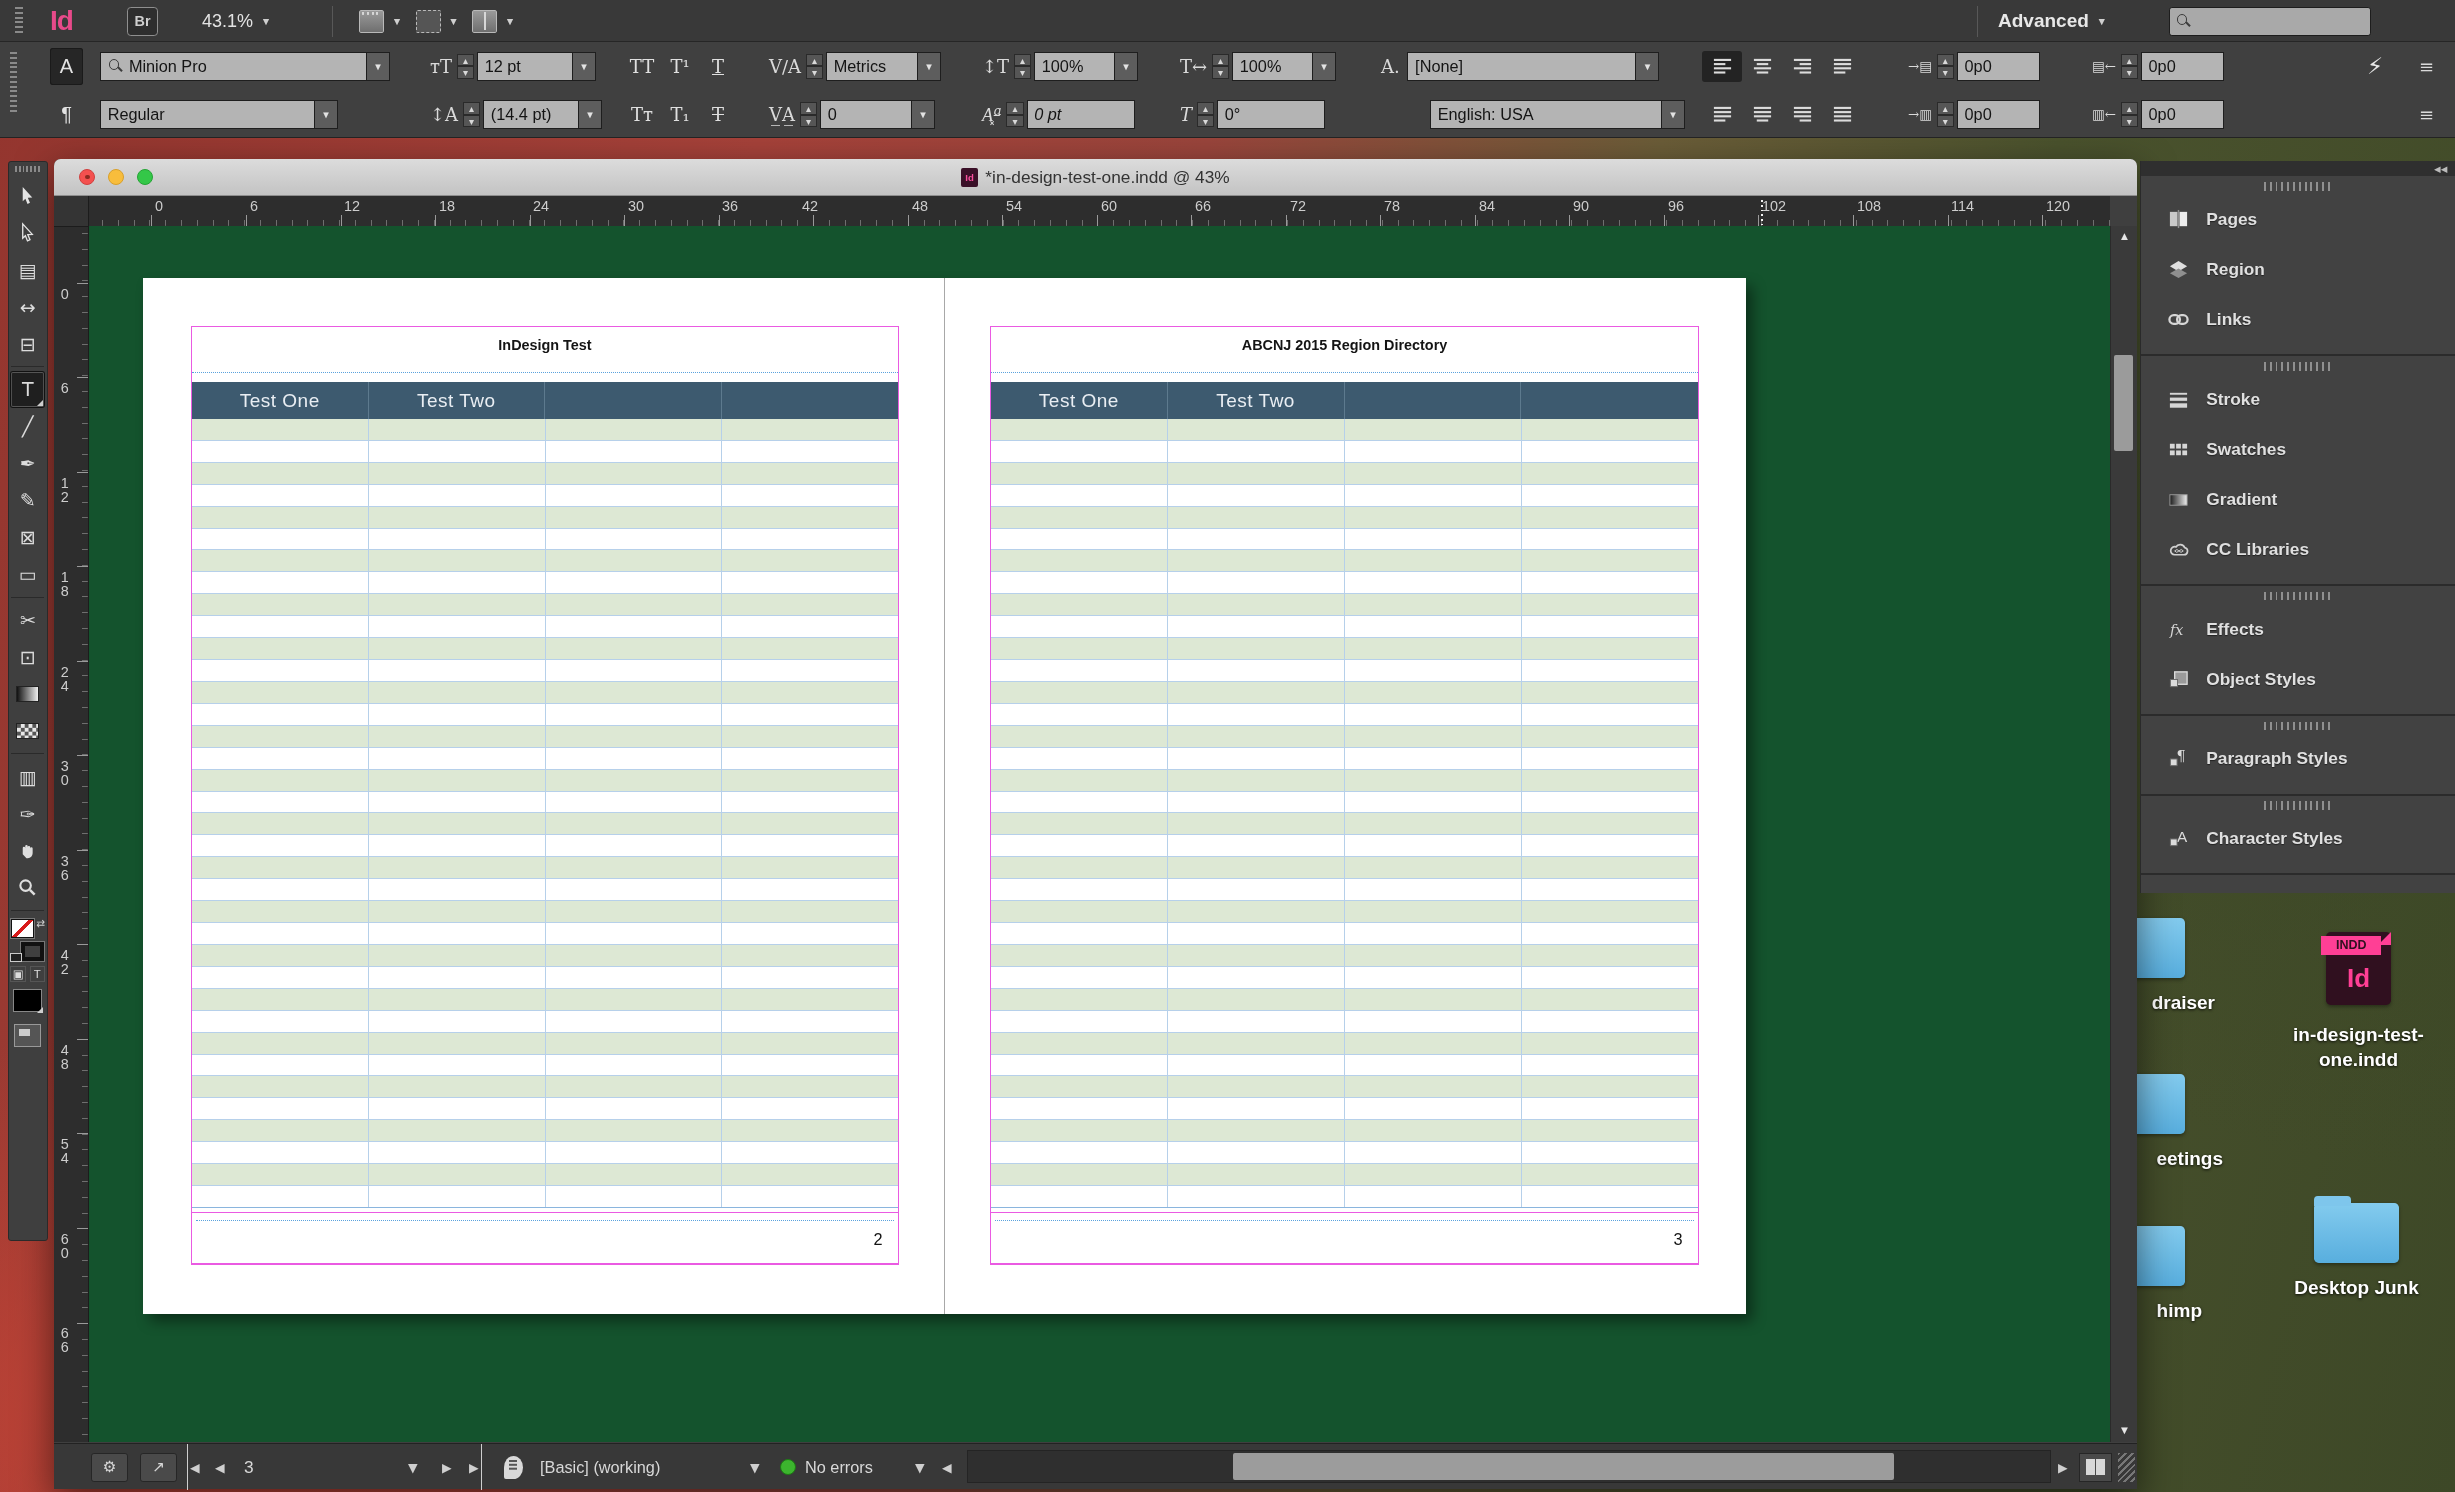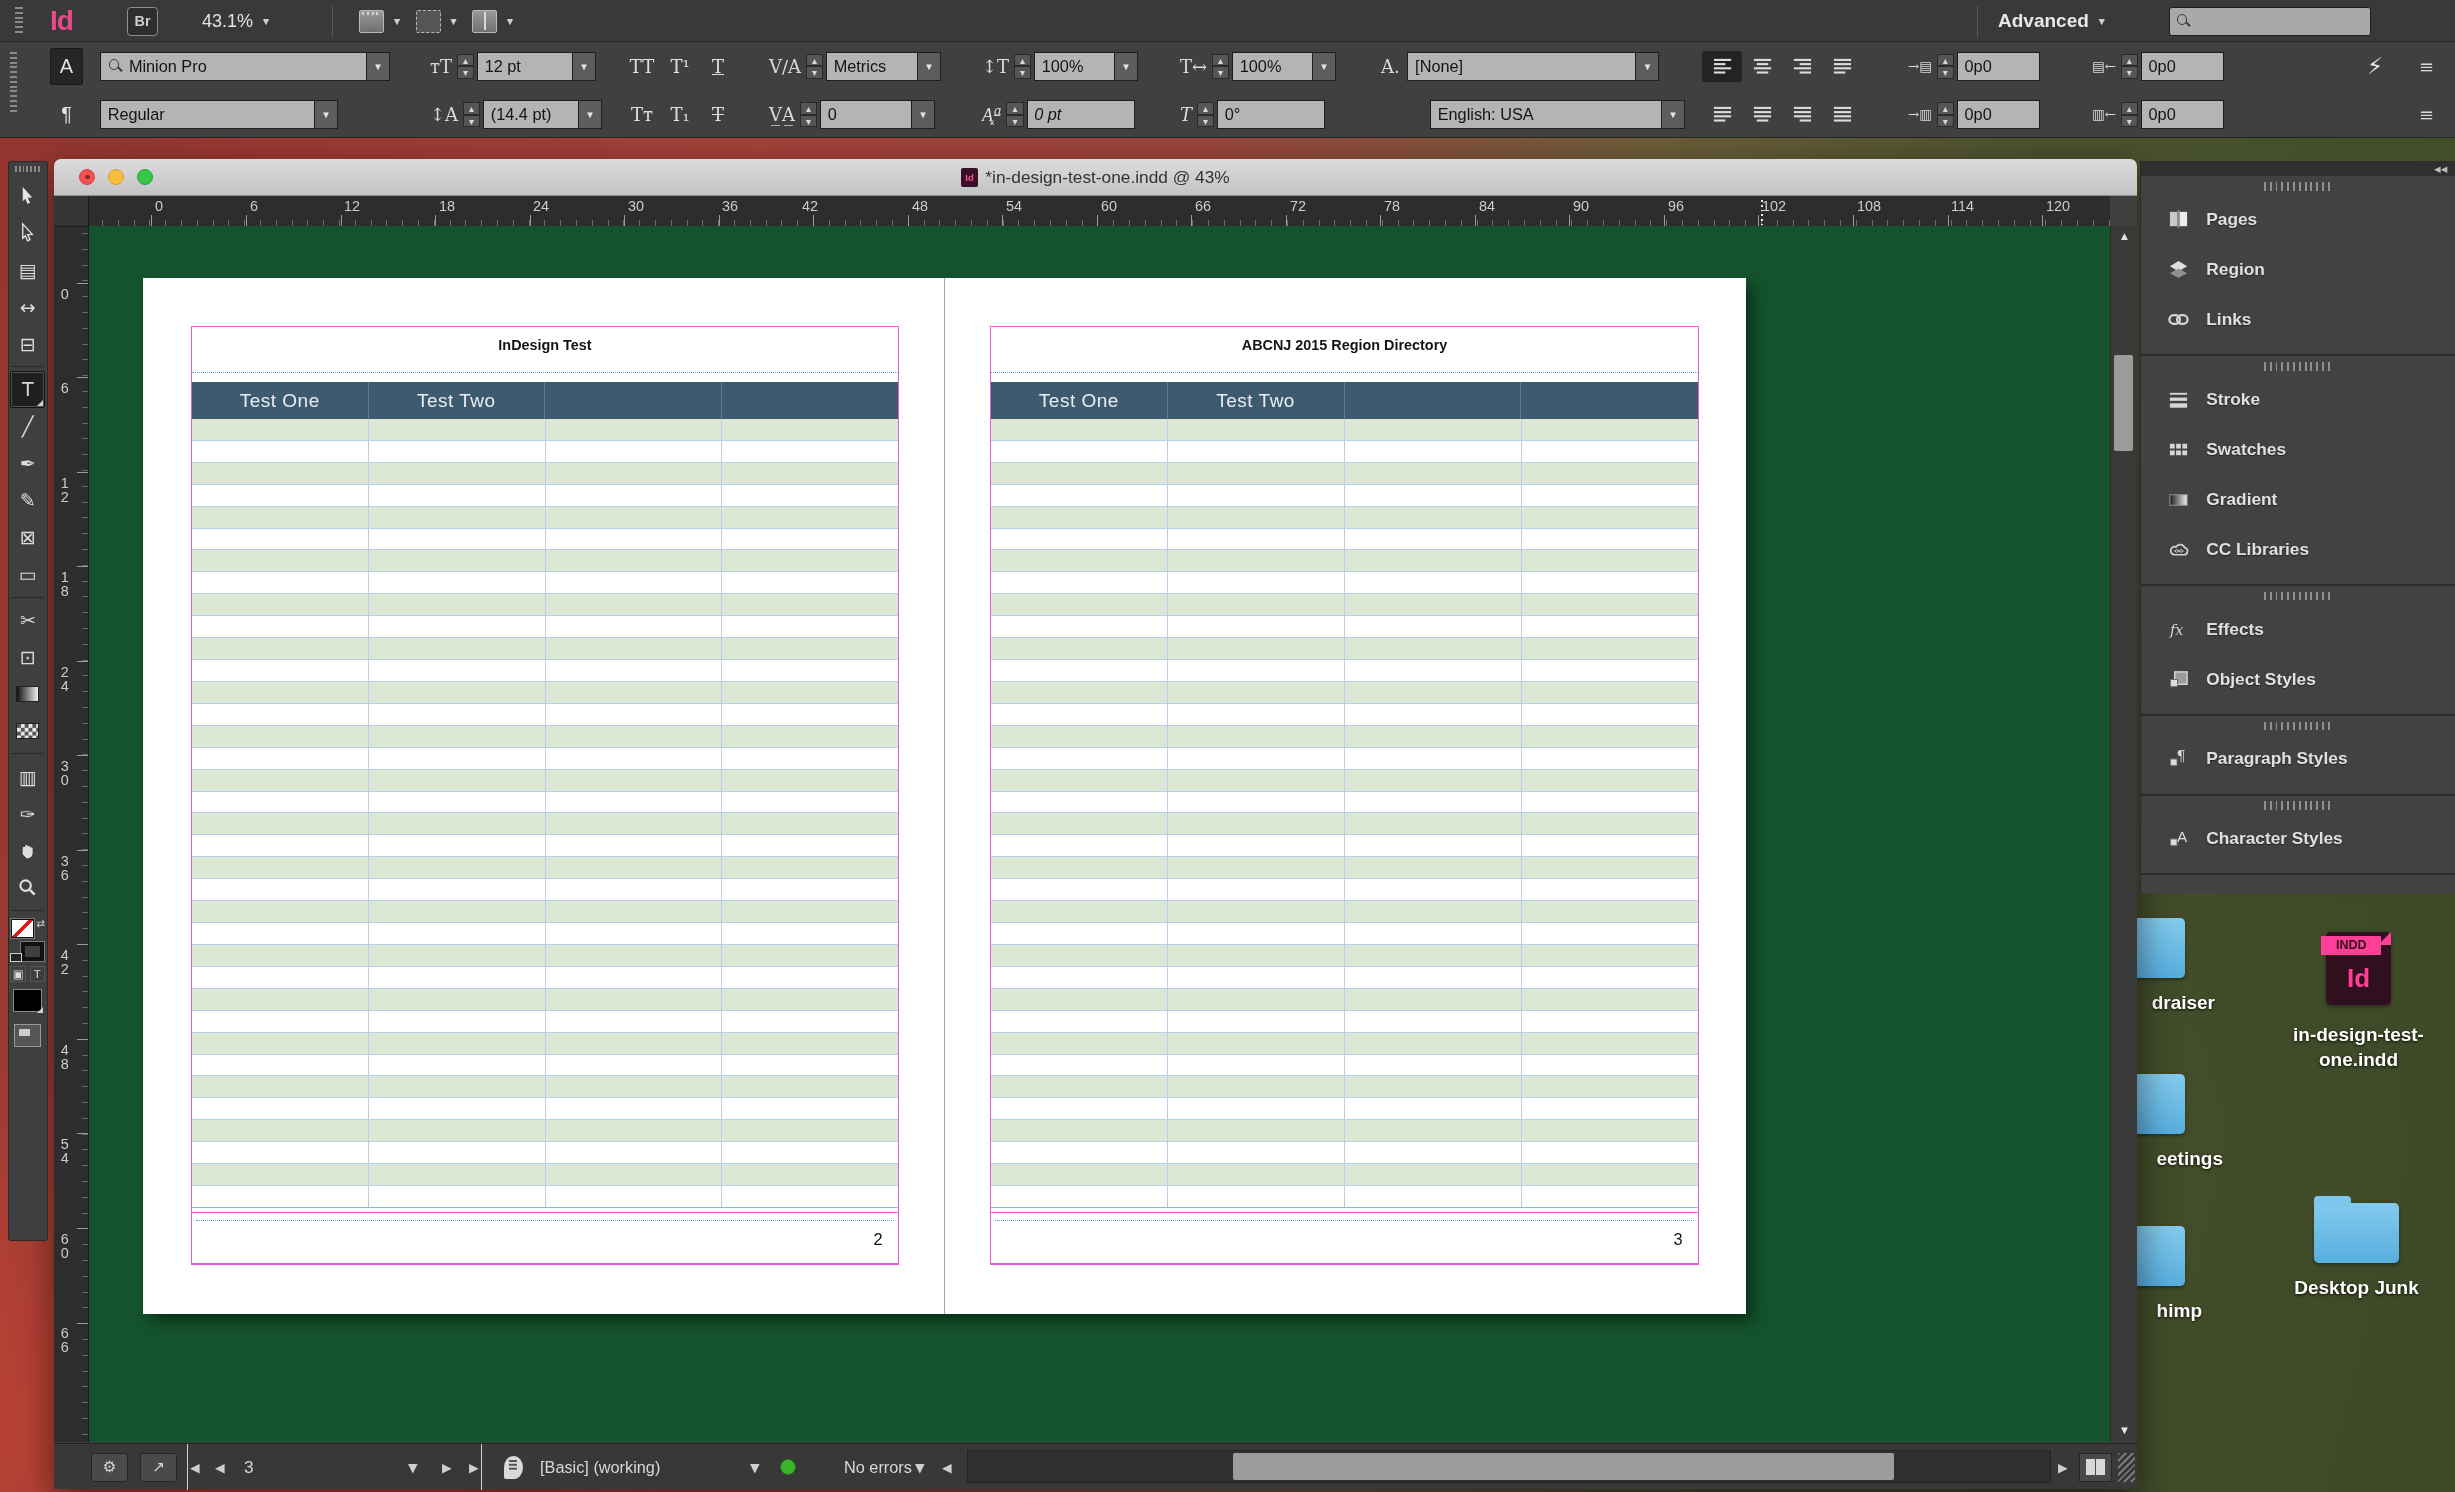--- a/index.html
+++ b/index.html
@@ -631,21 +631,21 @@
       <div class="sb-item nav-g" style="left:388px;">▶</div>
       <div class="sb-item nav-g last-x" style="left:415px;">▶</div>
       <div class="sb-item" style="left:450px;">
           <div class="preflight-chip"></div>
         </div>
       <div class="sb-item" style="left:486px;">[Basic] (working)</div>
       <div class="sb-item nav-g" style="left:696px;">▼</div>
       <div class="sb-item" style="left:726px;">
           <div class="green-dot"></div>
         </div>
-      <div class="sb-item" style="left:790px;">No errors</div>
+      <div class="sb-item" style="left:751px;">No errors</div>
       <div class="sb-item nav-g" style="left:861px;">▼</div>
       <div class="sb-item nav-g" style="left:888px;">◀</div>
       <div class="h-scroll">
         <div class="hs-thumb"></div>
       </div>
       <div class="sb-item nav-g" style="left:2004px;">▶</div>
       <div class="sb-item" style="left:2025px;">
           <div class="pages-view-btn">
             <i></i>
             <i></i>

